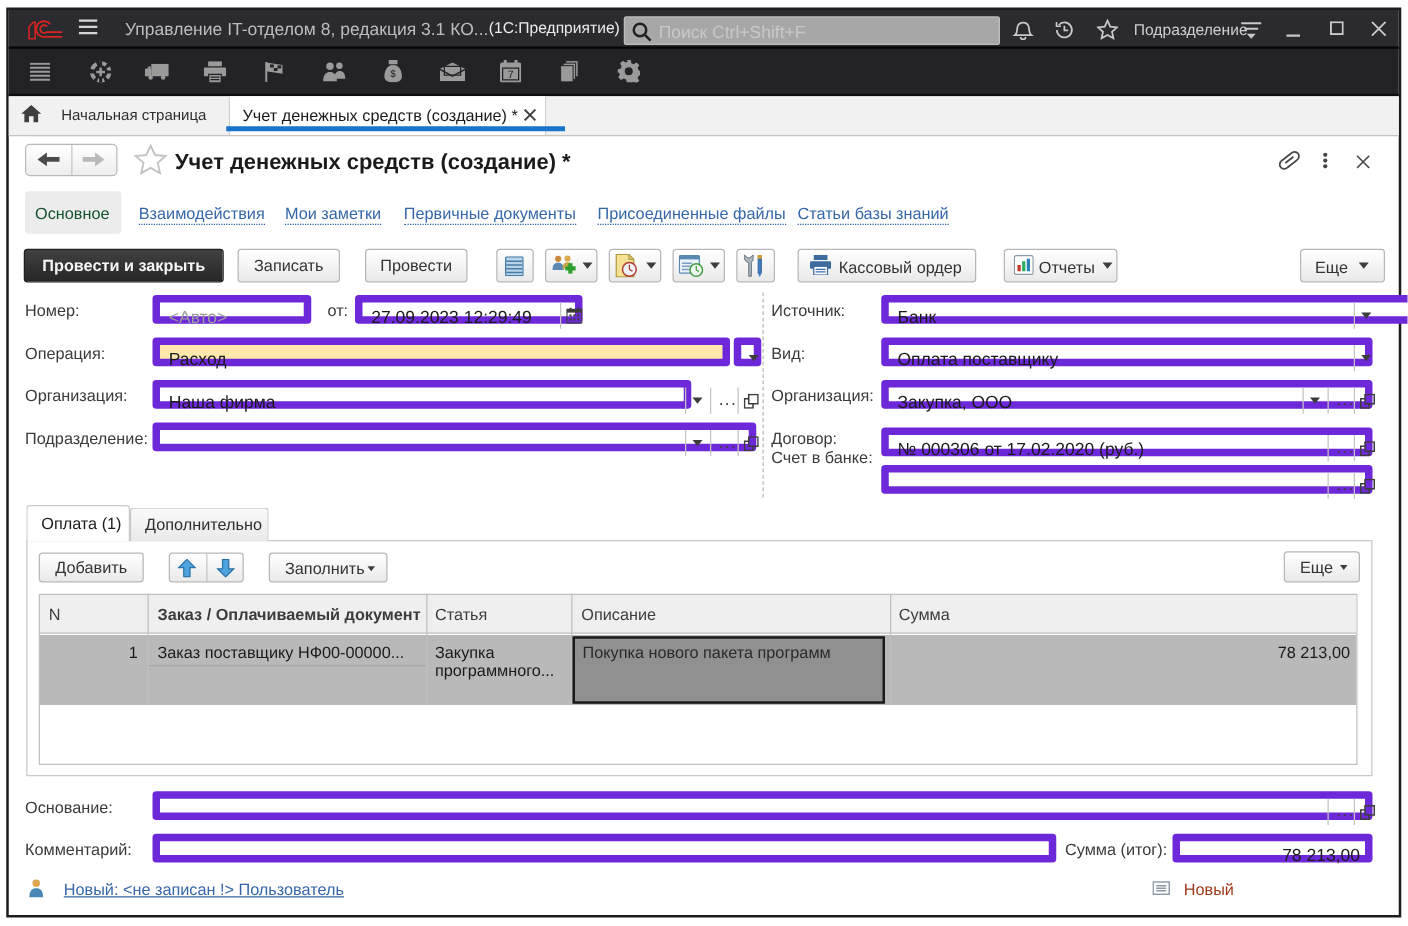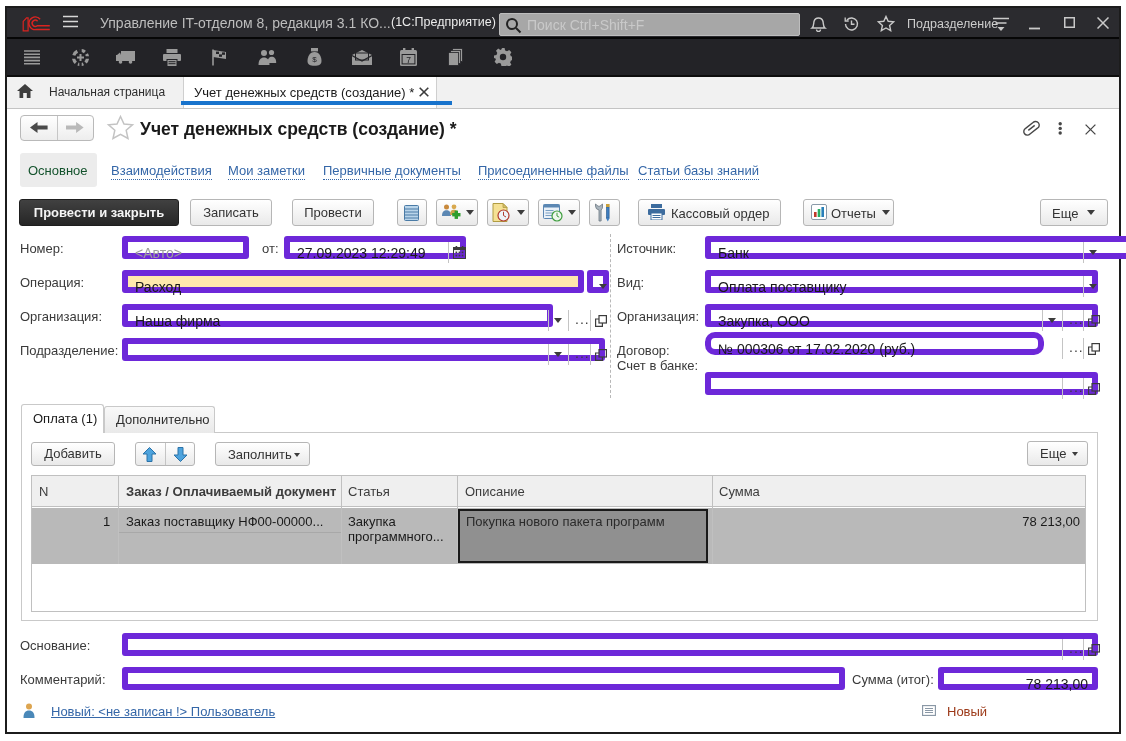--- a/index.html
+++ b/index.html
@@ -396,21 +396,21 @@
   <div class="sep" style="left:372px;top:0;height:21px;"></div>
   <svg class="abs" style="left:377px;top:5px" width="12" height="12" viewBox="0 0 12 12">
       <g fill="none" stroke="#3c3c3c" stroke-width="1.2">
         <rect x="4" y="0.6" width="7.4" height="7.4"></rect>
         <path d="M7.4 8 L7.4 11.4 L0.6 11.4 L0.6 4 L4 4"></path>
       </g>
     </svg>
 </div>
 
 <div class="lbl" style="left:617px;top:343px;">Договор:</div>
-<div class="fld" style="left:705px;top:332px;width:339px;border-radius:10px;">
+<div class="fld" style="left:705px;top:342px;width:393px;">
     <span class="txt">№ 000306 от 17.02.2020 (руб.)</span>
   <div class="sep" style="left:351px;top:0;height:21px;"></div>
   <div class="abs" style="left:358px;top:1px;color:#3c3c3c;letter-spacing:1px;">...</div>
   <div class="sep" style="left:372px;top:0;height:21px;"></div>
   <svg class="abs" style="left:377px;top:5px" width="12" height="12" viewBox="0 0 12 12">
       <g fill="none" stroke="#3c3c3c" stroke-width="1.2">
         <rect x="4" y="0.6" width="7.4" height="7.4"></rect>
         <path d="M7.4 8 L7.4 11.4 L0.6 11.4 L0.6 4 L4 4"></path>
       </g>
     </svg>

